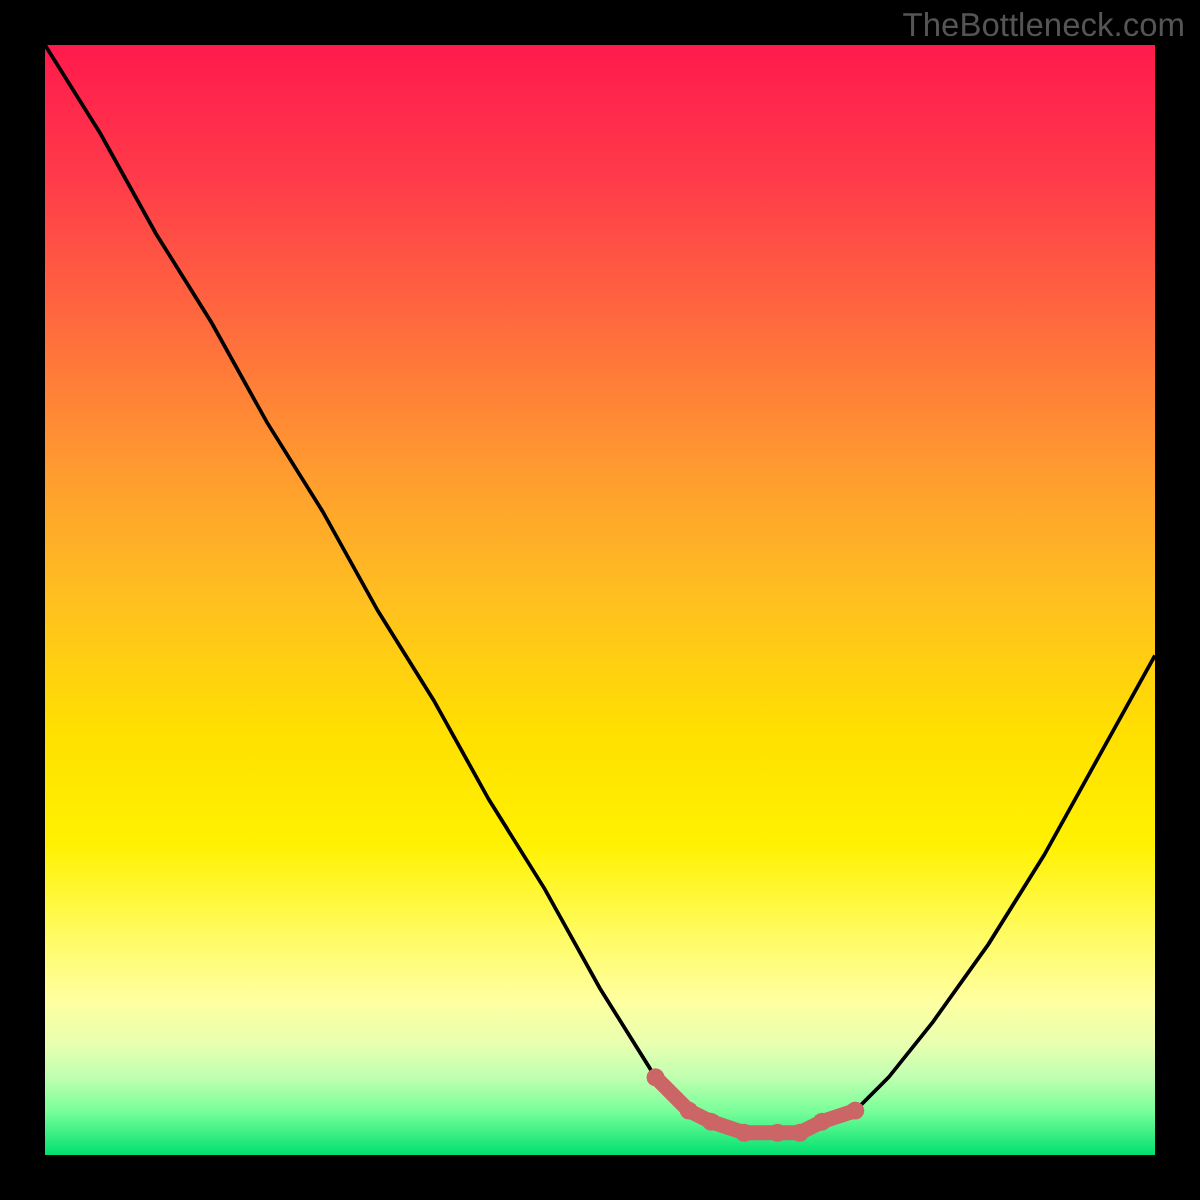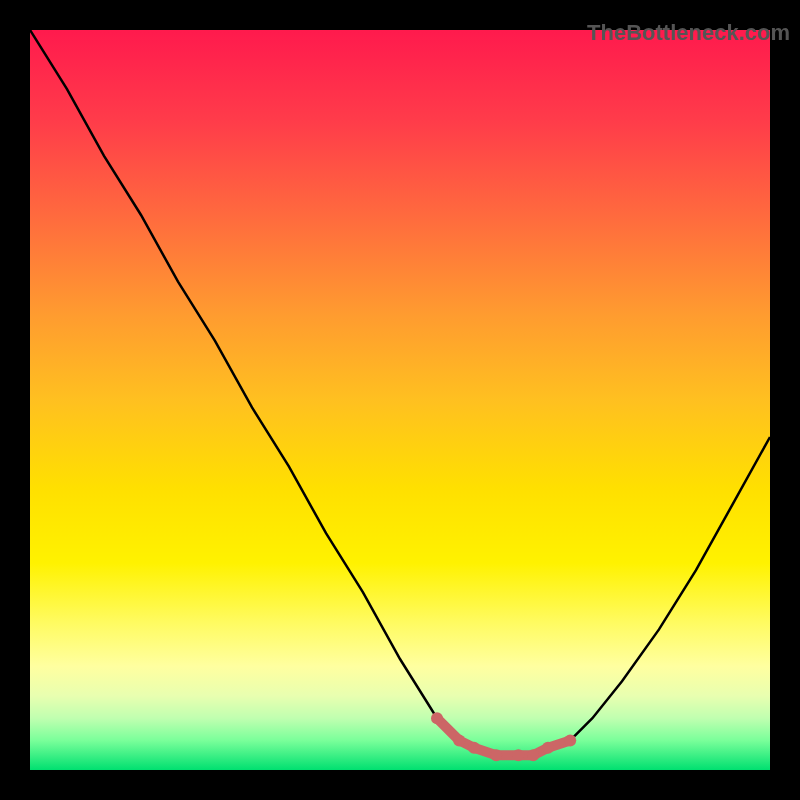--- a/index.html
+++ b/index.html
@@ -7,25 +7,25 @@
     padding: 0;
     width: 800px;
     height: 800px;
     background: #000;
     position: relative;
     overflow: hidden;
     font-family: Arial, sans-serif;
   }
   .watermark {
     position: absolute;
-    top: 20px;
+    top: 4px;
     right: 10px;
     color: #555;
     font-size: 22px;
-    font-weight: bold;
+    font-weight: normal;
     z-index: 10;
   }
   .plot-area {
     position: absolute;
     left: 30px;
     top: 30px;
     width: 740px;
     height: 740px;
     background: linear-gradient(to bottom,
       #ff1a4d 0%,

